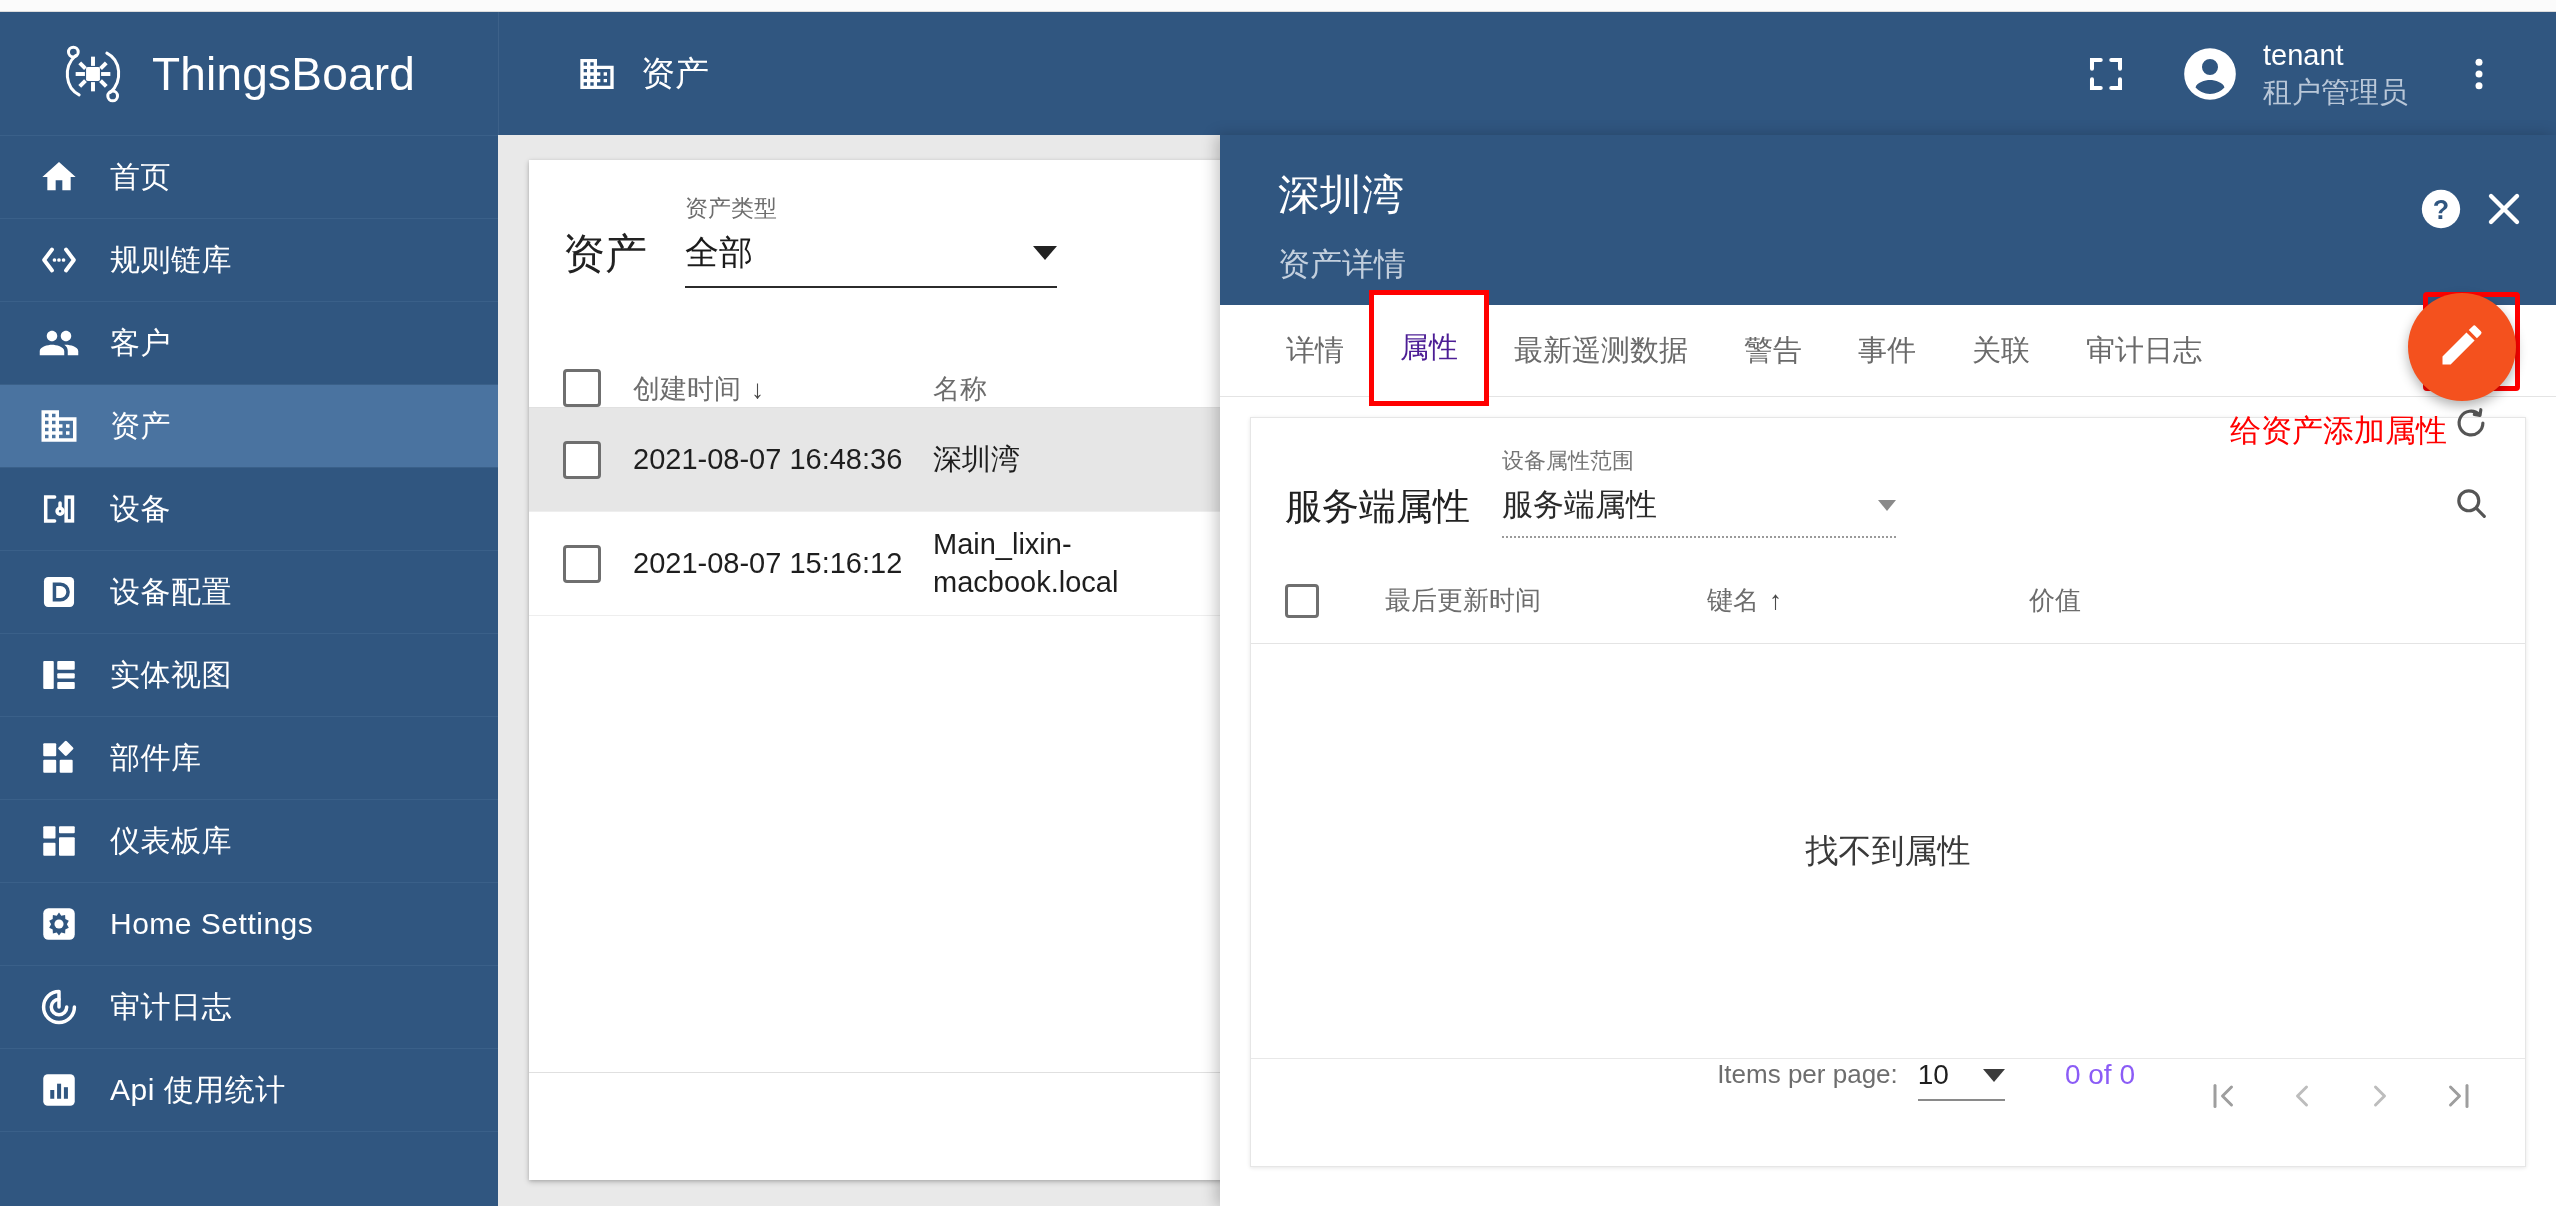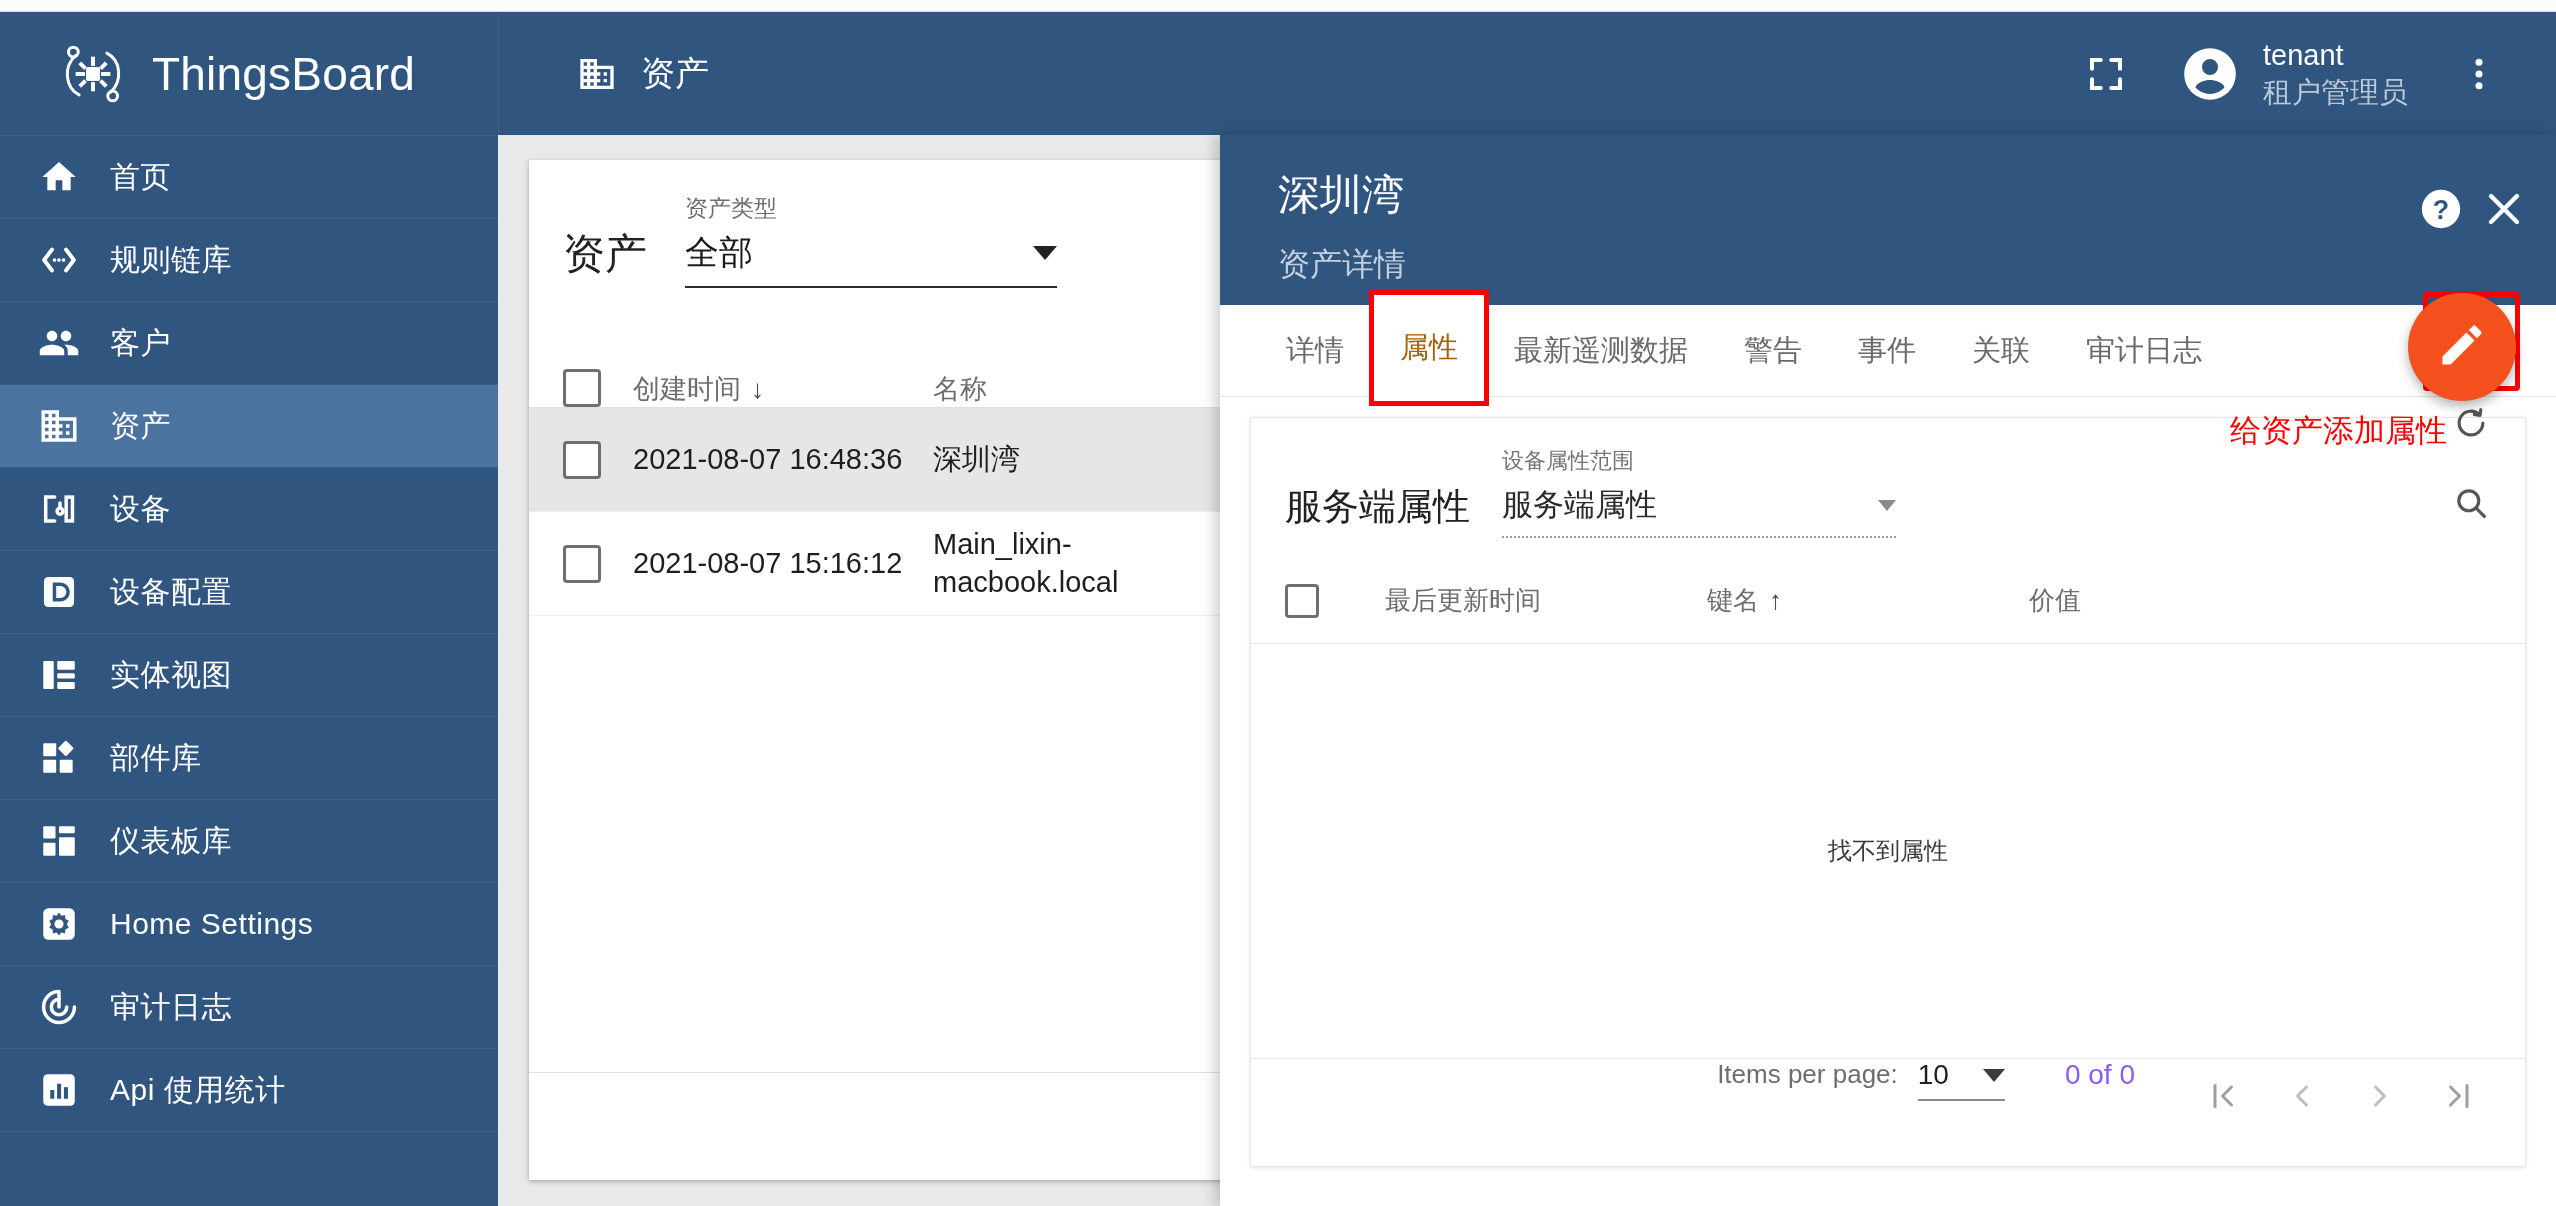--- a/index.html
+++ b/index.html
@@ -191,21 +191,21 @@
     background: #ffffff;
     border-bottom: 1px solid #e4e4e4;
     position: relative;
   }
   .tab {
     font-size: 29px; color: #6a6a6a;
     padding: 0 28px; height: 92px;
     display: flex; align-items: center;
     cursor: pointer; white-space: nowrap;
   }
-  .tab.active { color: #a16207; }
+  .tab.active { color: #4c1d95; }
   .tab.annot {
     outline: 5px solid #FF0000;
     outline-offset: -2px;
     height: 110px;
     margin-top: -6px;
     background: #fff;
     position: relative; z-index: 3;
   }
 
   
@@ -269,21 +269,21 @@
     border-bottom: 1px solid #e4e4e4;
     gap: 32px;
   }
   .attr-head .cb { width: 34px; height: 34px; border-width: 3px; }
   .ah-upd { width: 290px; margin-left: 34px; font-size: 26px; color: #6d6d6d;}
   .ah-key  { width: 290px; font-size: 26px; color: #6d6d6d; display:flex; align-items:center; gap:10px;}
   .ah-val  { font-size: 26px; color: #6d6d6d; }
   .attr-empty {
     flex: 1 1 auto;
     display: flex; align-items: center; justify-content: center;
-    font-size: 24px; color: #3a3a3a;
+    font-size: 33px; color: #3a3a3a;
   }
   .paginator {
     height: 108px;
     border-top: 1px solid #e8e8e8;
     display: flex; align-items: flex-start; justify-content: flex-end;
     padding-right: 28px; gap: 0px;
   }
   .pg-label { font-size: 26px; color: #6d6d6d; margin-right: 20px;}
   .pg-size {
     display: flex; align-items: center; gap: 34px;

